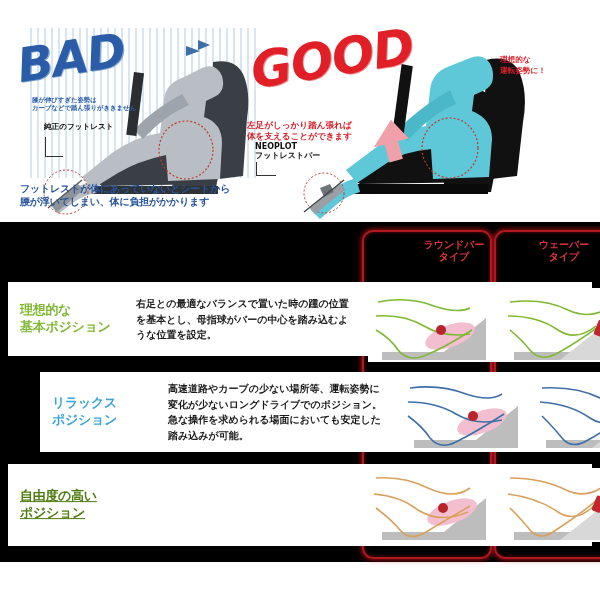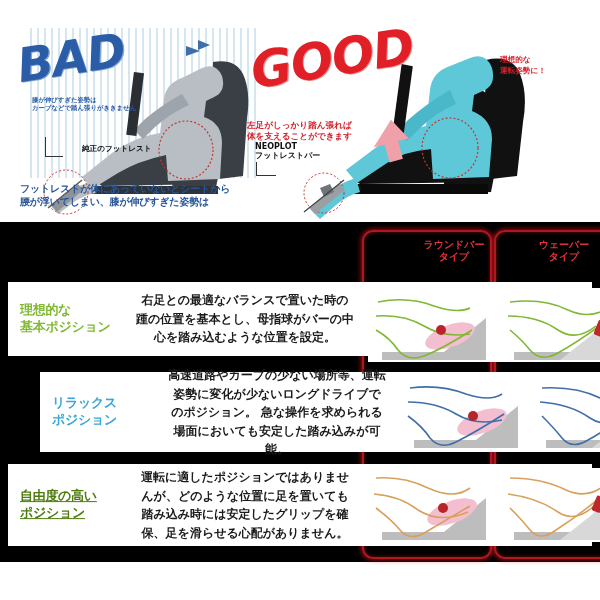--- a/index.html
+++ b/index.html
@@ -69,21 +69,21 @@
   .trow{
     position:absolute;left:8px;width:584px;background:#ffffff;
     box-sizing:border-box;
   }
   .row-label{
     position:absolute;left:12px;top:50%;transform:translateY(-50%);
     font-size:13px;font-weight:bold;line-height:1.3;letter-spacing:-.3px;
   }
   .row-desc{
     position:absolute;left:128px;top:50%;transform:translateY(-50%);
-    width:218px;font-size:12px;line-height:1.55;color:#1a1a1a;font-weight:bold;text-align:center;
+    width:218px;font-size:10px;line-height:1.55;color:#1a1a1a;font-weight:bold;
   }
   .cellimg{position:absolute;top:6px;width:148px;height:74px;background:#ffffff;}
 
   .foot-svg{display:block;width:100%;height:100%;}
 </style>
 </head>
 <body>
 
 <div id="page">
 
@@ -114,26 +114,26 @@
       <ellipse cx="156" cy="128" rx="27" ry="29" fill="none" stroke="#c0392b" stroke-width="1.2" stroke-dasharray="2 2"></ellipse>
 
       <circle cx="36" cy="170" r="22" fill="none" stroke="#c0392b" stroke-width="1" stroke-dasharray="2 2"></circle>
       <path d="M22 184 l26 -22 l5 6 l-26 22 z" fill="#8e9399"></path>
       <path d="M18 186 l34 -28" stroke="#555" stroke-width="1.4" fill="none"></path>
     </svg>
 
     <div class="cap cap-blue-sm" style="left:32px;top:96px;white-space:pre;">膝が伸びすぎた姿勢は
 カーブなどで踏ん張りがききません</div>
 
-    <div class="cap cap-blk" style="left:44px;top:144px;padding-left:38px;">純正のフットレスト</div>
+    <div class="cap cap-blk" style="left:44px;top:122px;">純正のフットレスト</div>
     <div class="lead-line" style="left:45px;top:137px;width:1px;height:20px;"></div>
     <div class="lead-line" style="left:45px;top:156px;width:18px;height:1px;"></div>
 
     <div class="cap cap-blue-lg" style="left:20px;top:183px;white-space:pre;">フットレストが体にあっていないとシートから
-腰が浮いてしまい、膝が伸びすぎた姿勢は</div>
+腰が浮いてしまい、体に負担がかかります</div>
 
     <div class="bad-word">BAD</div>
 
     <svg width="300" height="205" style="position:absolute;left:290px;top:20px;" viewBox="0 0 300 205">
 
       <path d="M196 40 q26 -6 34 14 q8 20 3 48 l-6 54 l-34 4 z" fill="#111111"></path>
       <path d="M162 76 q30 -16 42 6 q9 24 4 54 l-7 36 l-48 2 z" fill="#111111"></path>
 
       <path d="M64 150 q8 -18 34 -20 l90 -2 l6 34 l-124 2 q-9 -4 -6 -14 z" fill="#111111"></path>
       <path d="M56 164 l142 0 l0 10 l-142 0 z" fill="#0a0a0a"></path>
@@ -232,21 +232,20 @@
         <path d="M8 26 q30 2 50 16 q18 12 38 -6" stroke="#3f6fa8" stroke-width="1.6" fill="none"></path>
         <path d="M10 40 q12 12 20 22 q10 12 26 2 q22 -12 46 -32" stroke="#3f6fa8" stroke-width="1.6" fill="none"></path>
         <rect x="96" y="30" width="9" height="16" rx="2" fill="#c0272d" transform="rotate(22 100 38)"></rect>
       </svg>
     </div>
   </div>
 
   <div class="trow" style="top:464px;height:82px;">
     <div class="row-label" style="white-space:pre;color:#4d7c0f;text-decoration:underline;">自由度の高い
 ポジション</div>
-    <div class="row-desc">運転に適したポジションではありませんが、どのような位置に足を置いても踏み込み時には安定したグリップを確保、足を滑らせる心配がありません。</div>
     <div class="cellimg" style="left:360px;top:4px;">
       <svg class="foot-svg" viewBox="0 0 148 74">
         <path d="M14 64 l104 0 l0 8 l-104 0 z" fill="#bdbdbd"></path>
         <path d="M118 30 l0 42 l-52 0 z" fill="#bdbdbd"></path>
         <ellipse cx="84" cy="44" rx="26" ry="11" fill="#f3bfd0" transform="rotate(-20 84 44)"></ellipse>
         <path d="M8 10 q28 -2 52 10 q26 12 42 0" stroke="#d9a05c" stroke-width="1.6" fill="none"></path>
         <path d="M6 26 q26 2 44 16 q22 14 50 2" stroke="#d9a05c" stroke-width="1.6" fill="none"></path>
         <path d="M8 40 q16 12 24 22 q10 12 26 2 q20 -12 44 -26" stroke="#d9a05c" stroke-width="1.6" fill="none"></path>
         <circle cx="75" cy="40" r="5" fill="#b7252b"></circle>
       </svg>

